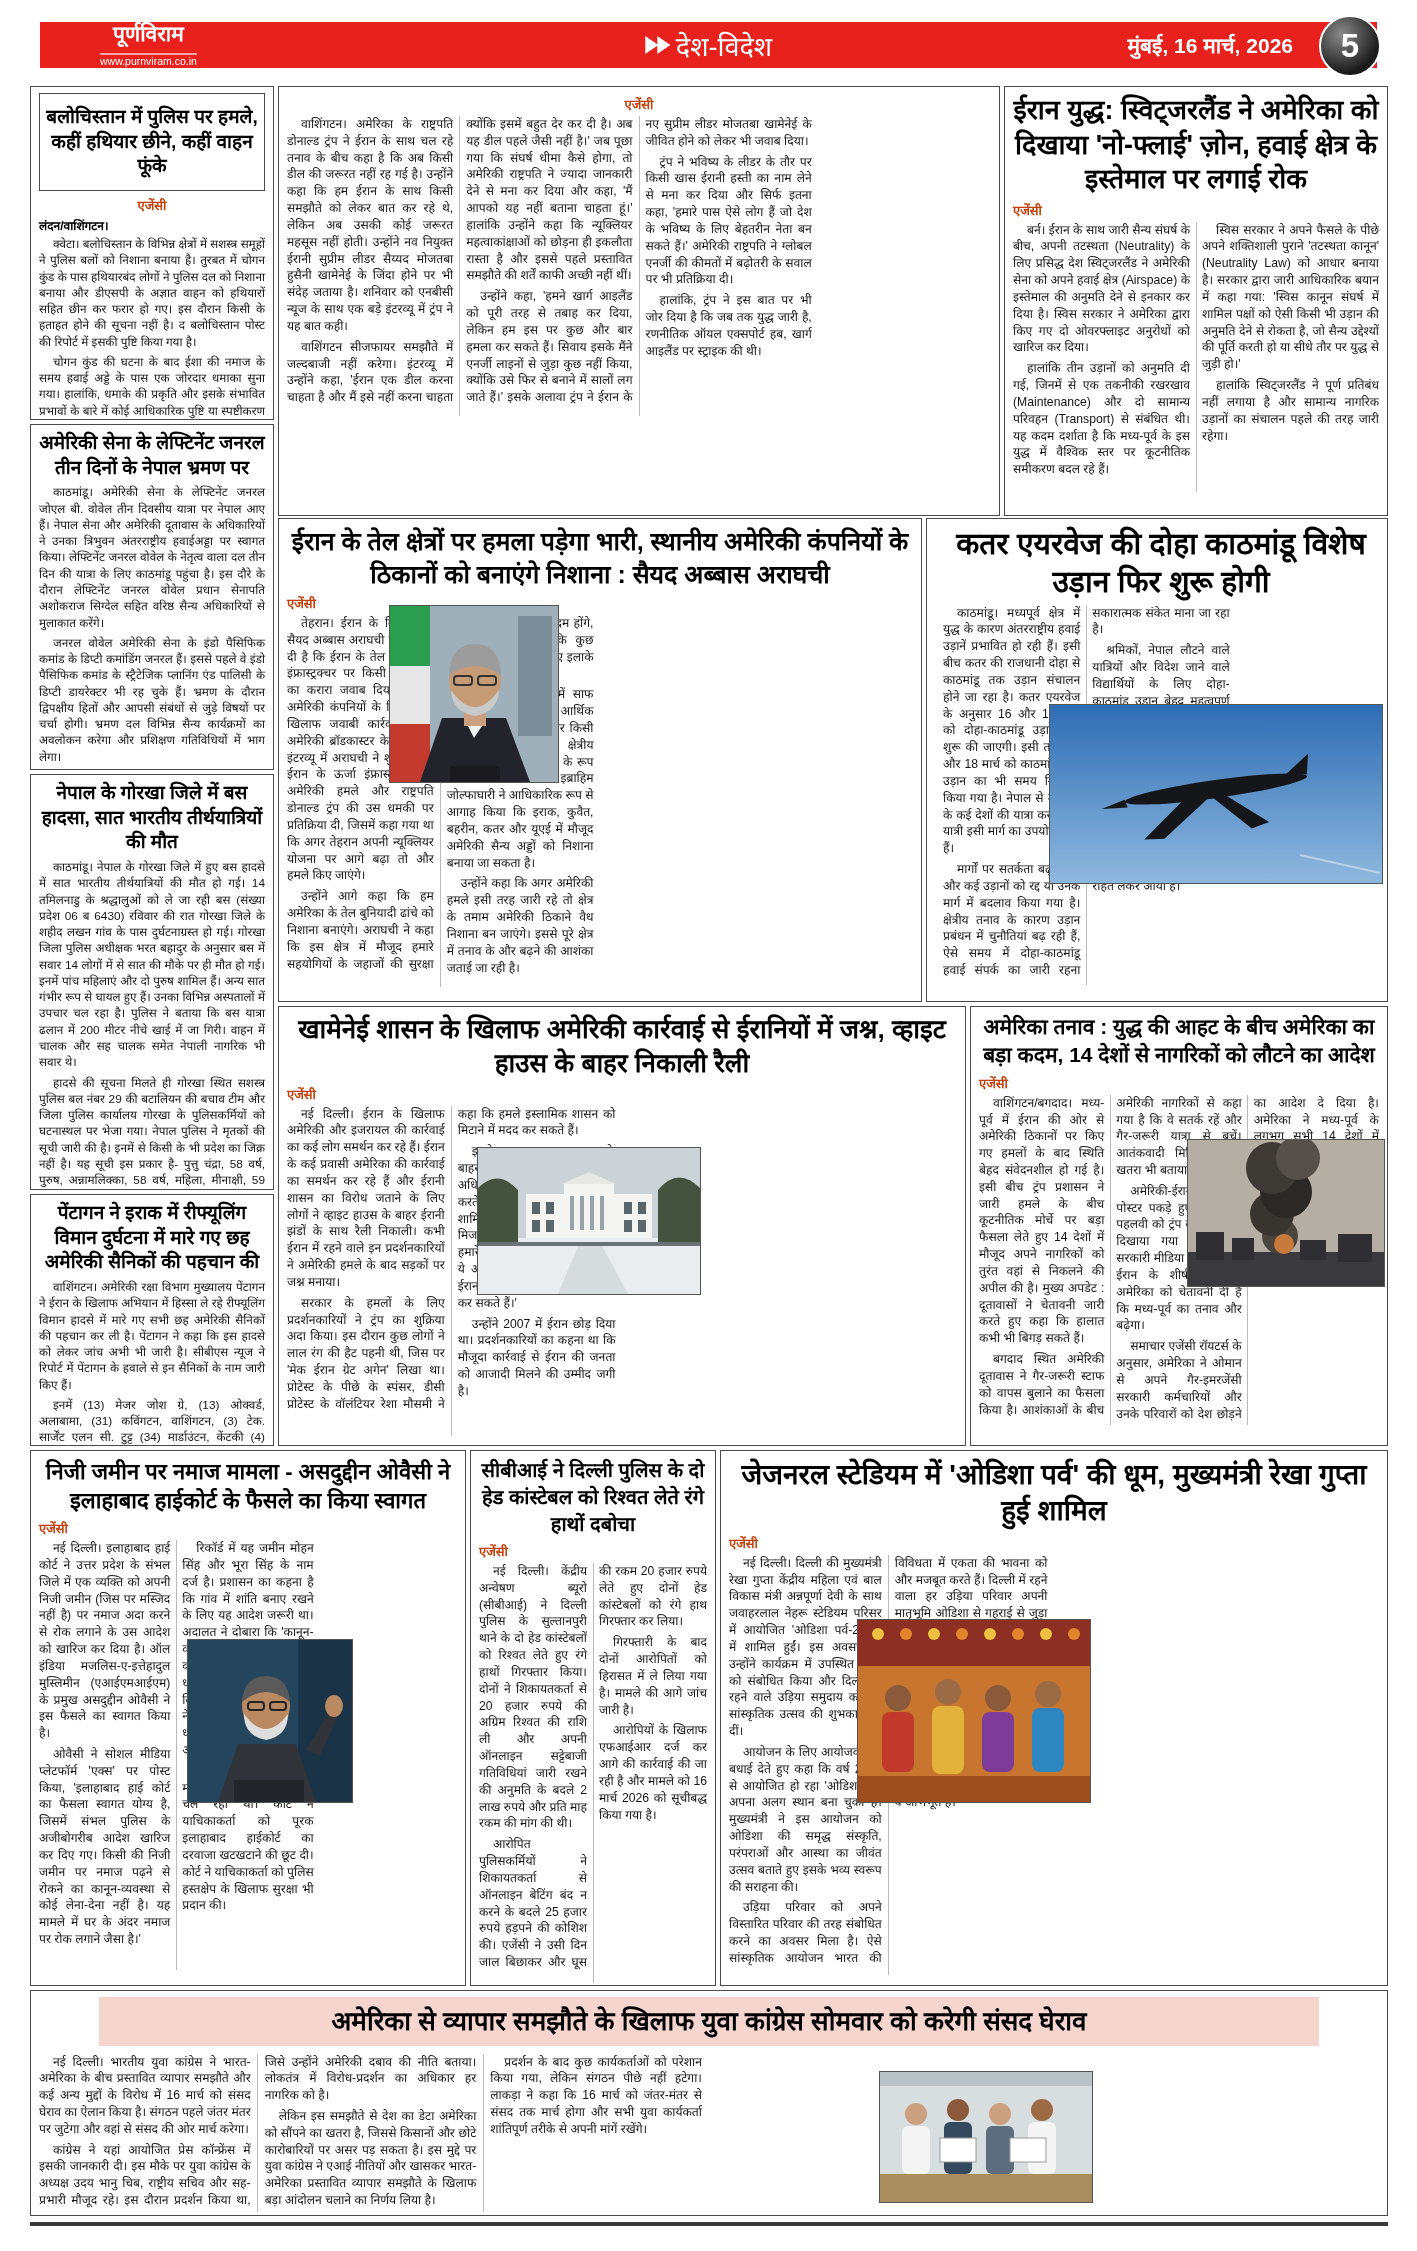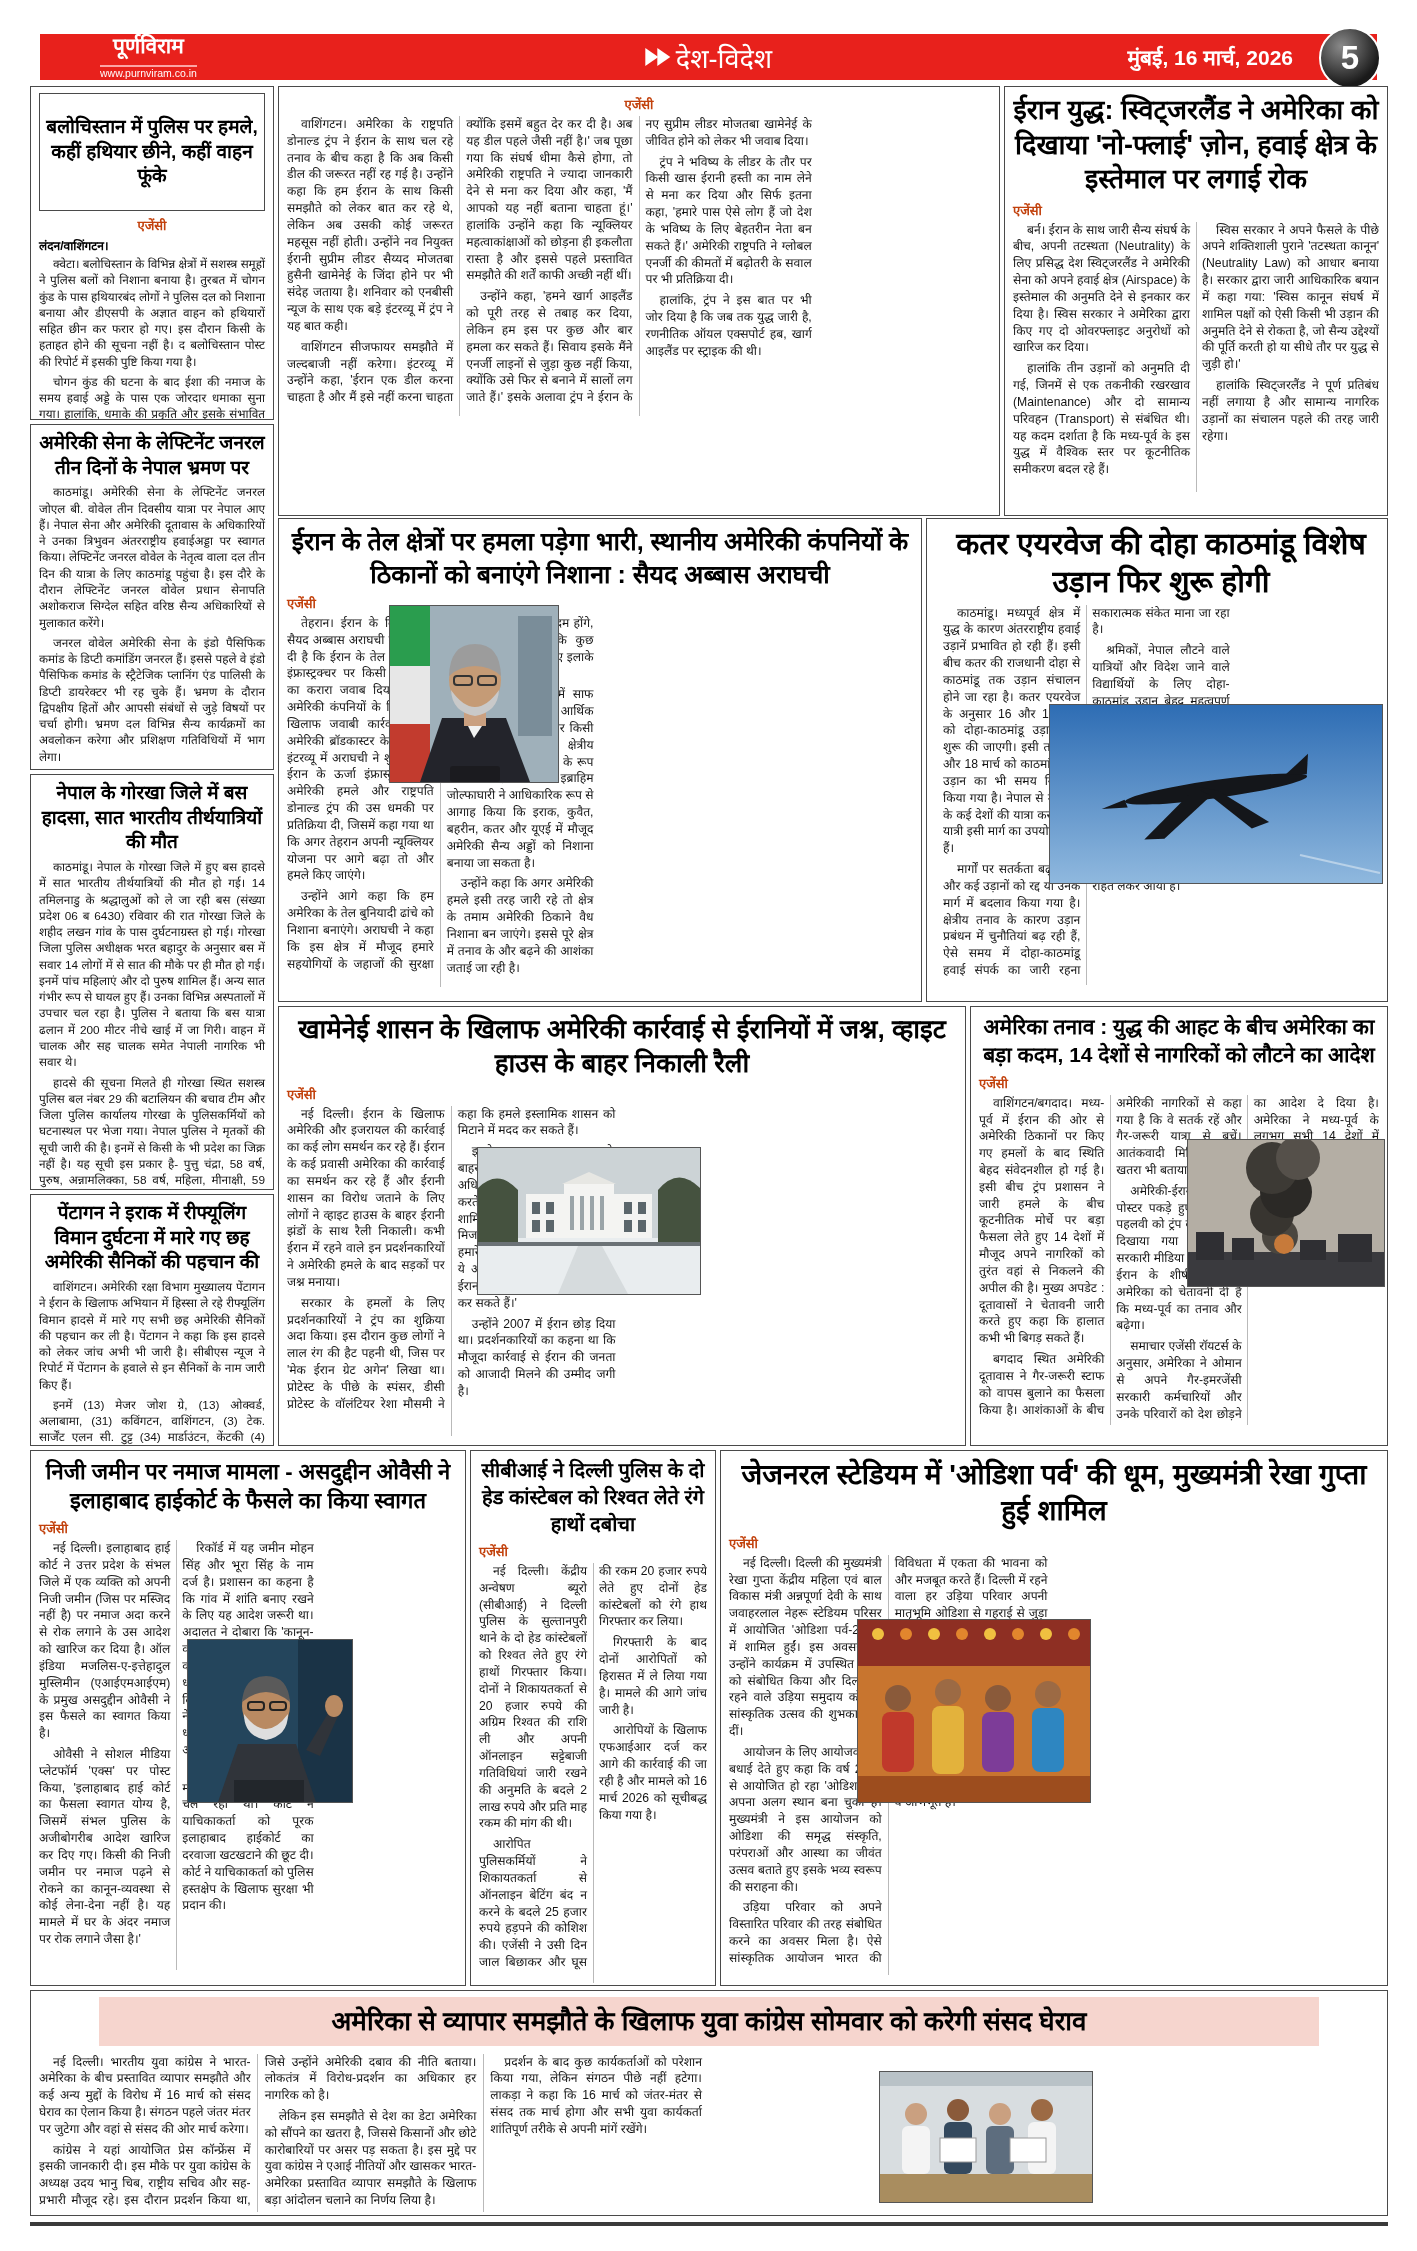--- a/index.html
+++ b/index.html
@@ -1,36 +1,36 @@
 <!DOCTYPE html>
 <html><head>
 <meta charset="utf-8">
 <style>
   html,body{margin:0;padding:0;background:#fff;}
   .page{position:relative;width:1417px;height:2251px;background:#fff;overflow:hidden;
         font-family:"Liberation Sans","DejaVu Sans",sans-serif;color:#111;}
   
-  .masthead{position:absolute;left:40px;top:34px;width:1337px;height:46px;background:#e8211c;
+  .masthead{position:absolute;left:40px;top:22px;width:1337px;height:46px;background:#e8211c;
             display:flex;align-items:center;justify-content:space-between;color:#fff;}
   .brand{margin-left:60px;line-height:1.05;text-align:center;}
   .brand-name{font-weight:bold;font-size:21px;}
   .brand-url{font-size:10.5px;border-top:2px solid #fca5a5;margin-top:8px;padding-top:1px;}
   .section-wrap{display:flex;align-items:center;gap:6px;position:absolute;left:50%;transform:translateX(-50%);}
   .tri{width:0;height:0;border-top:9px solid transparent;border-bottom:9px solid transparent;border-left:13px solid #fff;}
   .tri.t2{margin-left:-7px;}
   .section-name{font-weight:normal;font-size:27px;}
   .edition{font-weight:bold;font-size:21px;margin-right:84px;}
   .page-circle{position:absolute;right:-4px;top:-7px;width:58px;height:58px;border-radius:50%;
                background:radial-gradient(circle at 35% 30%,#8a8a8a,#1a1a1a 70%);border:2px solid #fff;
                display:flex;align-items:center;justify-content:center;color:#fff;font-size:33px;font-weight:bold;}
   
   .art{position:absolute;border:1px solid #4a4a4a;background:#fff;overflow:hidden;
        padding:6px 8px;box-sizing:border-box;}
   .hl{font-weight:bold;text-align:center;color:#000;margin:0 0 4px;}
-  .hl-box{border:1px solid #4a4a4a;padding:21px 3px;margin:0 0 5px;}
+  .hl-box{border:1px solid #4a4a4a;padding:11px 3px;margin:0 0 5px;}
   .agency{font-weight:bold;text-align:center;font-size:13px;margin:2px 0 3px;color:#c2410c;}
   .dateline{font-weight:bold;font-size:12px;margin:0 0 2px;color:#000;}
   .body{text-align:justify;font-size:12.2px;line-height:1.38;color:#141414;}
   .body p{margin:0 0 4px;text-indent:14px;}
   .leftcol .body{font-size:11.8px;}
   .cols2{column-count:2;column-gap:12px;column-rule:1px solid #b9b9b9;column-fill:auto;height:100%;}
   .cols3{column-count:3;column-gap:12px;column-rule:1px solid #b9b9b9;column-fill:auto;height:100%;}
   .cols4{column-count:4;column-gap:13px;column-rule:1px solid #b9b9b9;column-fill:auto;height:100%;}
   .bodywrap{overflow:hidden;}
   .photo{position:absolute;border:1px solid #555;background:#dcdcdc;z-index:6;overflow:hidden;}

